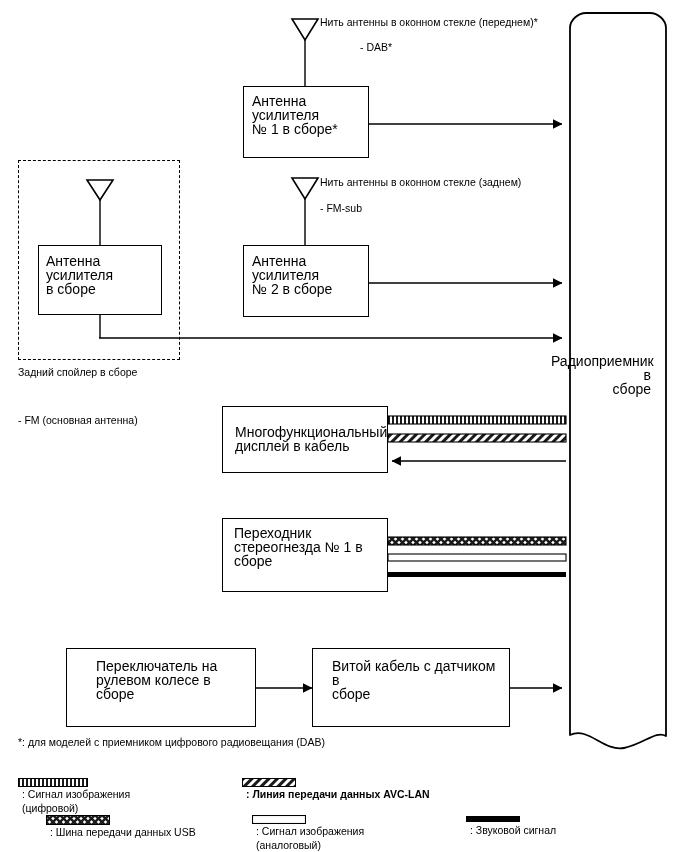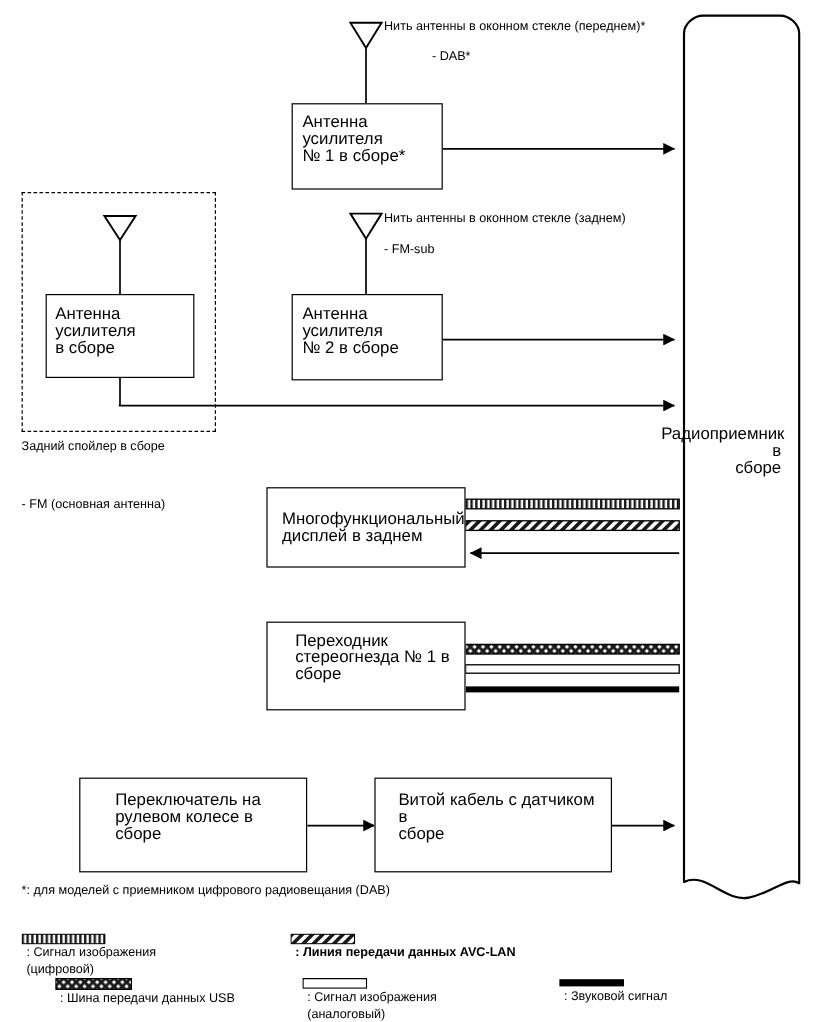--- a/index.html
+++ b/index.html
@@ -176,24 +176,24 @@
   <div class="box" style="left:243px; top:245px; width:126px; height:72px;"></div>
   <div class="box-label" style="left:252px; top:254px; width:112px;">Антенна усилителя
 № 2 в сборе</div>
 
   <div class="box" style="left:38px; top:245px; width:124px; height:70px;"></div>
   <div class="box-label" style="left:46px; top:254px; width:112px;">Антенна усилителя
 в сборе</div>
 
   <div class="box" style="left:222px; top:406px; width:166px; height:67px;"></div>
   <div class="box-label" style="left:235px; top:425px; width:150px;">Многофункциональный
-дисплей в заднем</div>
+дисплей в кабель</div>
 
   <div class="box" style="left:222px; top:518px; width:166px; height:74px;"></div>
-  <div class="box-label" style="left:246px; top:526px; width:132px;">Переходник
+  <div class="box-label" style="left:234px; top:526px; width:132px;">Переходник
 стереогнезда № 1 в
 сборе</div>
 
   <div class="box" style="left:66px; top:648px; width:190px; height:79px;"></div>
   <div class="box-label" style="left:96px; top:659px; width:150px;">Переключатель на
 рулевом колесе в
 сборе</div>
 
   <div class="box" style="left:312px; top:648px; width:198px; height:79px;"></div>
   <div class="box-label" style="left:332px; top:659px; width:172px;">Витой кабель с датчиком в

